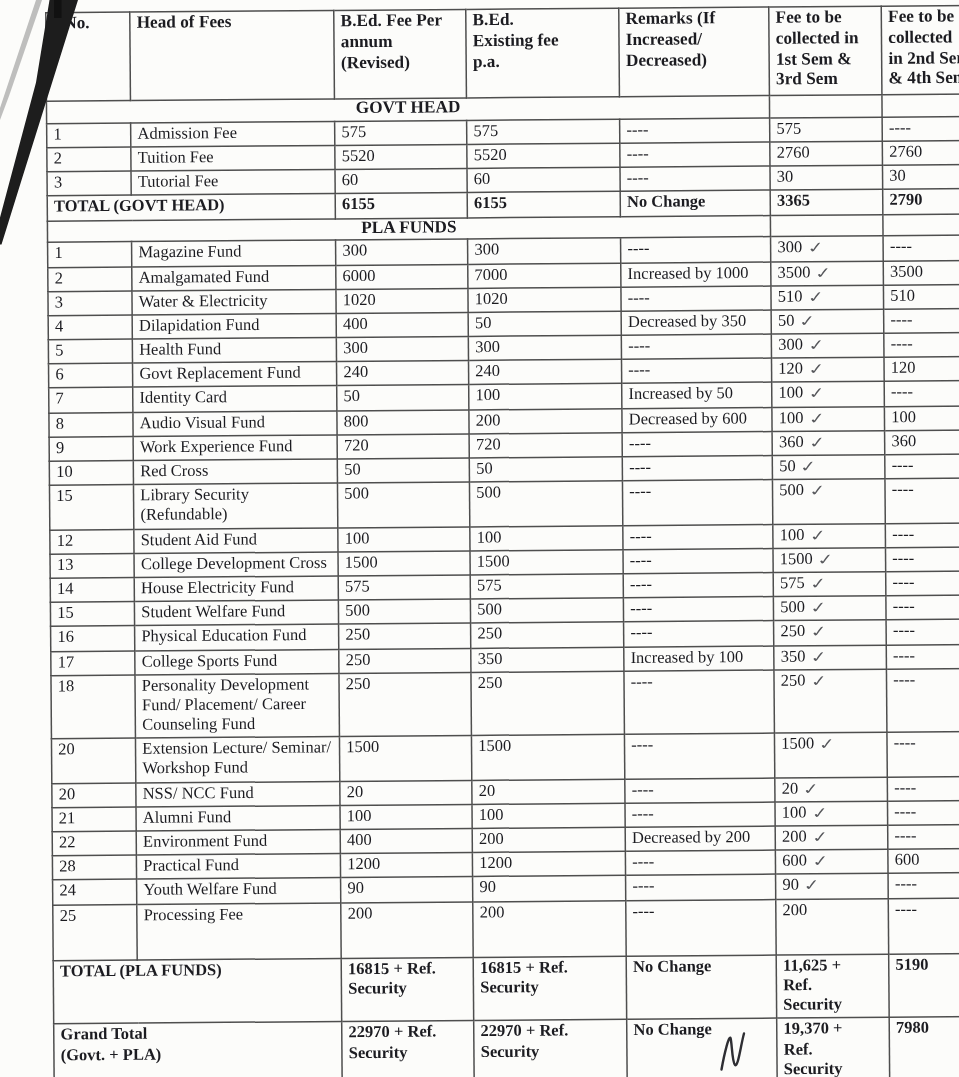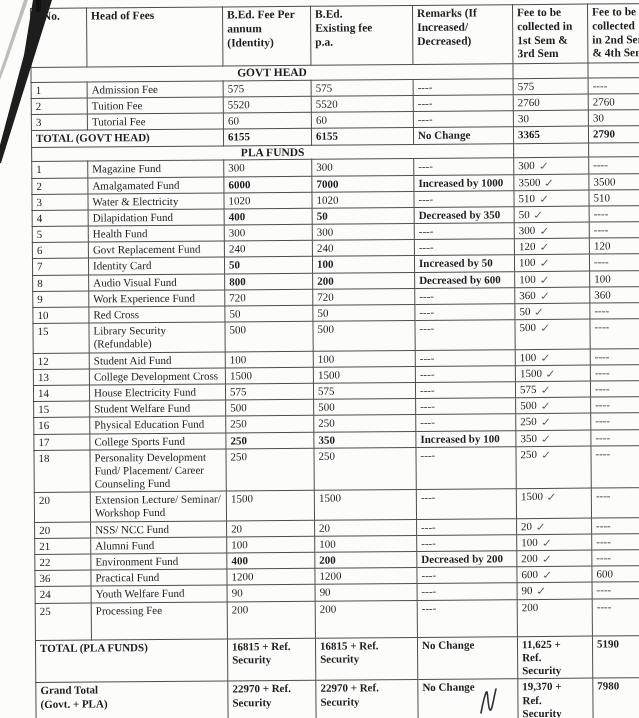--- a/index.html
+++ b/index.html
@@ -38,21 +38,21 @@
   td { height: 13px; }
   tr.band-row td {
     text-align: center;
     font-weight: bold;
     font-size: 11.5px;
     height: 12px;
     padding: 0;
   }
   tr.band-row td.side { border-top-color:#4e4e4e; }
   tr.total-row td { font-weight: bold; }
-  td.chg { font-weight: bold; margin-top: 12px; }
+  td.chg { font-weight: normal; margin-top: 12px; }
   tr.pad-bottom td { padding-bottom: 22px; }
   .tick {
     display: inline-block;
     font-family: "DejaVu Sans", sans-serif;
     font-size: 9px;
     color: #3a3b40;
     margin-left: 5px;
     transform: rotate(-10deg) scaleX(1.5);
     opacity: .85;
   }
@@ -74,21 +74,21 @@
         <col style="width:100px">
         <col style="width:75px">
         <col style="width:80px">
     </colgroup>
     <thead>
       <tr>
         <th>r No.</th>
         <th>Head of Fees</th>
         <th>B.Ed. Fee Per
 annum
-(Identity)</th>
+(Revised)</th>
         <th>B.Ed.
 Existing fee
 p.a.</th>
         <th>Remarks (If
 Increased/
 Decreased)</th>
         <th>Fee to be
 collected in
 1st Sem &amp;
 3rd Sem</th>
@@ -336,21 +336,21 @@
         <tr>
           <td><span>22</span></td>
           <td><span>Environment Fund</span></td>
           <td class="chg"><span>400</span></td>
           <td class="chg"><span>200</span></td>
           <td class="chg"><span>Decreased by 200</span></td>
           <td><span>200</span><span class="tick">✓</span></td>
           <td><span>----</span></td>
         </tr>
         <tr>
-          <td><span>36</span></td>
+          <td><span>28</span></td>
           <td><span>Practical Fund</span></td>
           <td><span>1200</span></td>
           <td><span>1200</span></td>
           <td><span>----</span></td>
           <td><span>600</span><span class="tick">✓</span></td>
           <td><span>600</span></td>
         </tr>
         <tr>
           <td><span>24</span></td>
           <td><span>Youth Welfare Fund</span></td>

